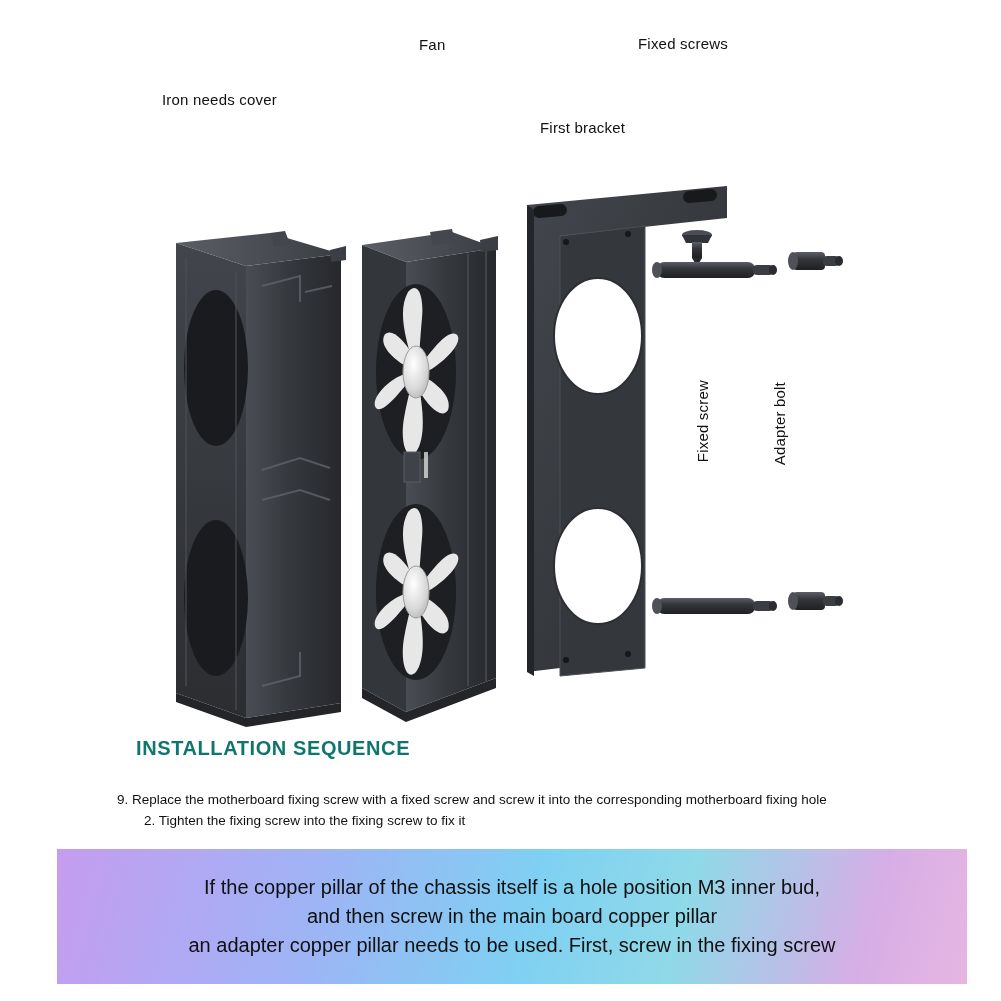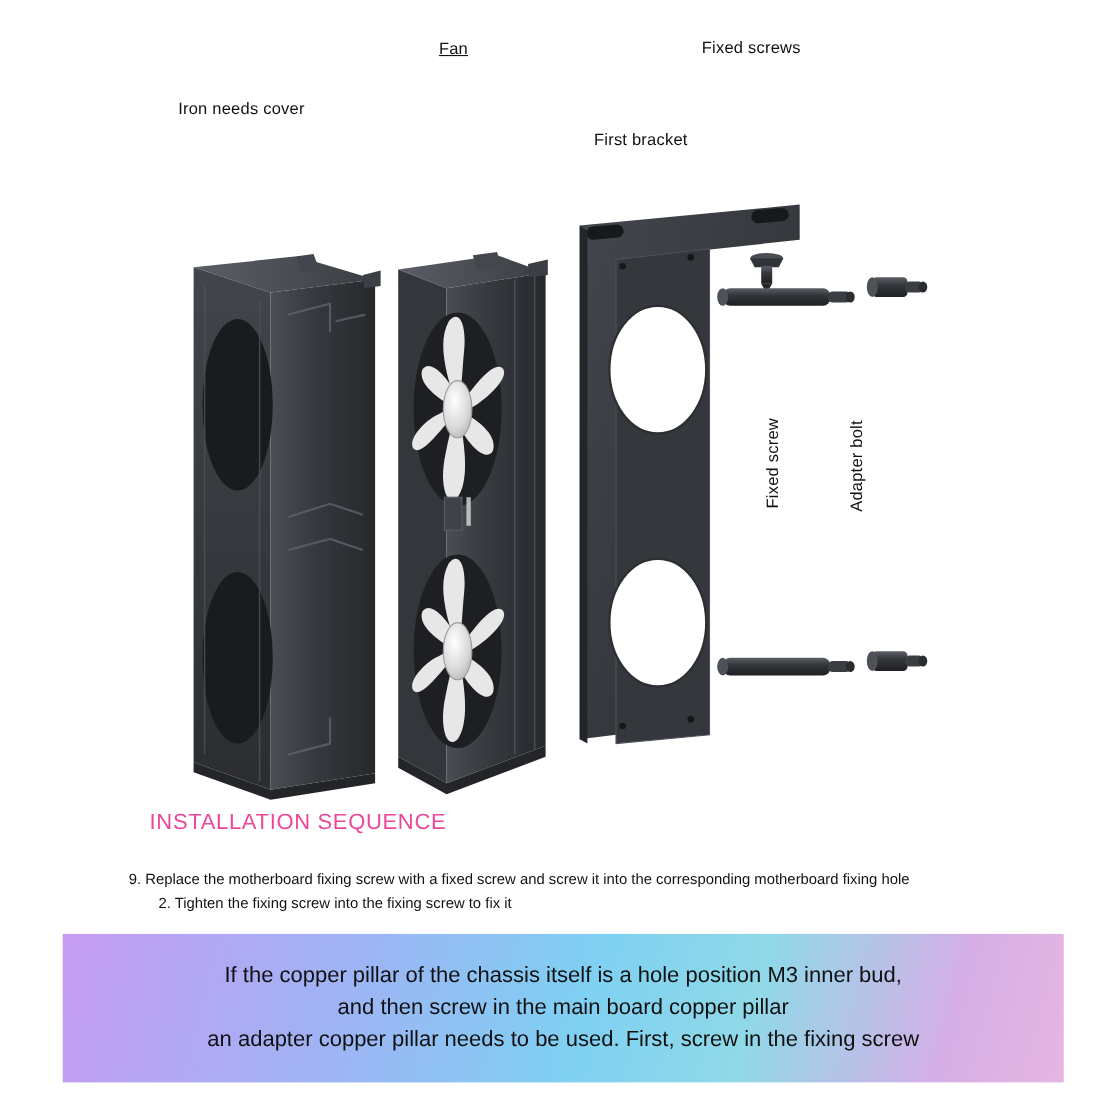--- a/index.html
+++ b/index.html
@@ -33,23 +33,23 @@
   }
   .callout-label.vertical {
     writing-mode: vertical-rl;
     transform: rotate(180deg);
   }
   .seq-title {
     position: absolute;
     left: 136px;
     top: 737px;
     font-size: 20px;
-    font-weight: normal;
+    font-weight: bold;
     letter-spacing: 0.6px;
-    color: #ec4899;
+    color: #0f766e;
   }
   .seq-line {
     position: absolute;
     font-size: 13.5px;
     color: #111111;
     white-space: nowrap;
   }
   #seq-1 { left: 117px; top: 792px; }
   #seq-2 { left: 110px; top: 813px; margin-left: 34px; }
   .banner {
@@ -266,21 +266,21 @@
     <g>
       <rect x="793" y="592" width="32" height="18" rx="4" fill="url(#gradBolt)"></rect>
       <ellipse cx="793" cy="601" rx="5" ry="9" fill="#4e5157"></ellipse>
       <rect x="823" y="596" width="16" height="10" rx="4" fill="#3a3d42"></rect>
       <ellipse cx="839" cy="601" rx="4" ry="5" fill="#2a2c30"></ellipse>
     </g>
   </svg>
 
   <div class="callout-label" style="left:162px; top:91px;">Iron needs cover</div>
 
-  <div class="callout-label" style="left:399px; top:36px;text-decoration:underline;">Fan</div>
+  <div class="callout-label" style="left:419px; top:36px;">Fan</div>
 
   <div class="callout-label" style="left:638px; top:35px;">Fixed screws</div>
 
   <div class="callout-label" style="left:540px; top:119px;">First bracket</div>
 
   <div class="callout-label vertical" style="left:694px; top:380px;">Fixed screw</div>
 
   <div class="callout-label vertical" style="left:771px; top:382px;">Adapter bolt</div>
 
   <div class="seq-title">INSTALLATION SEQUENCE</div>

